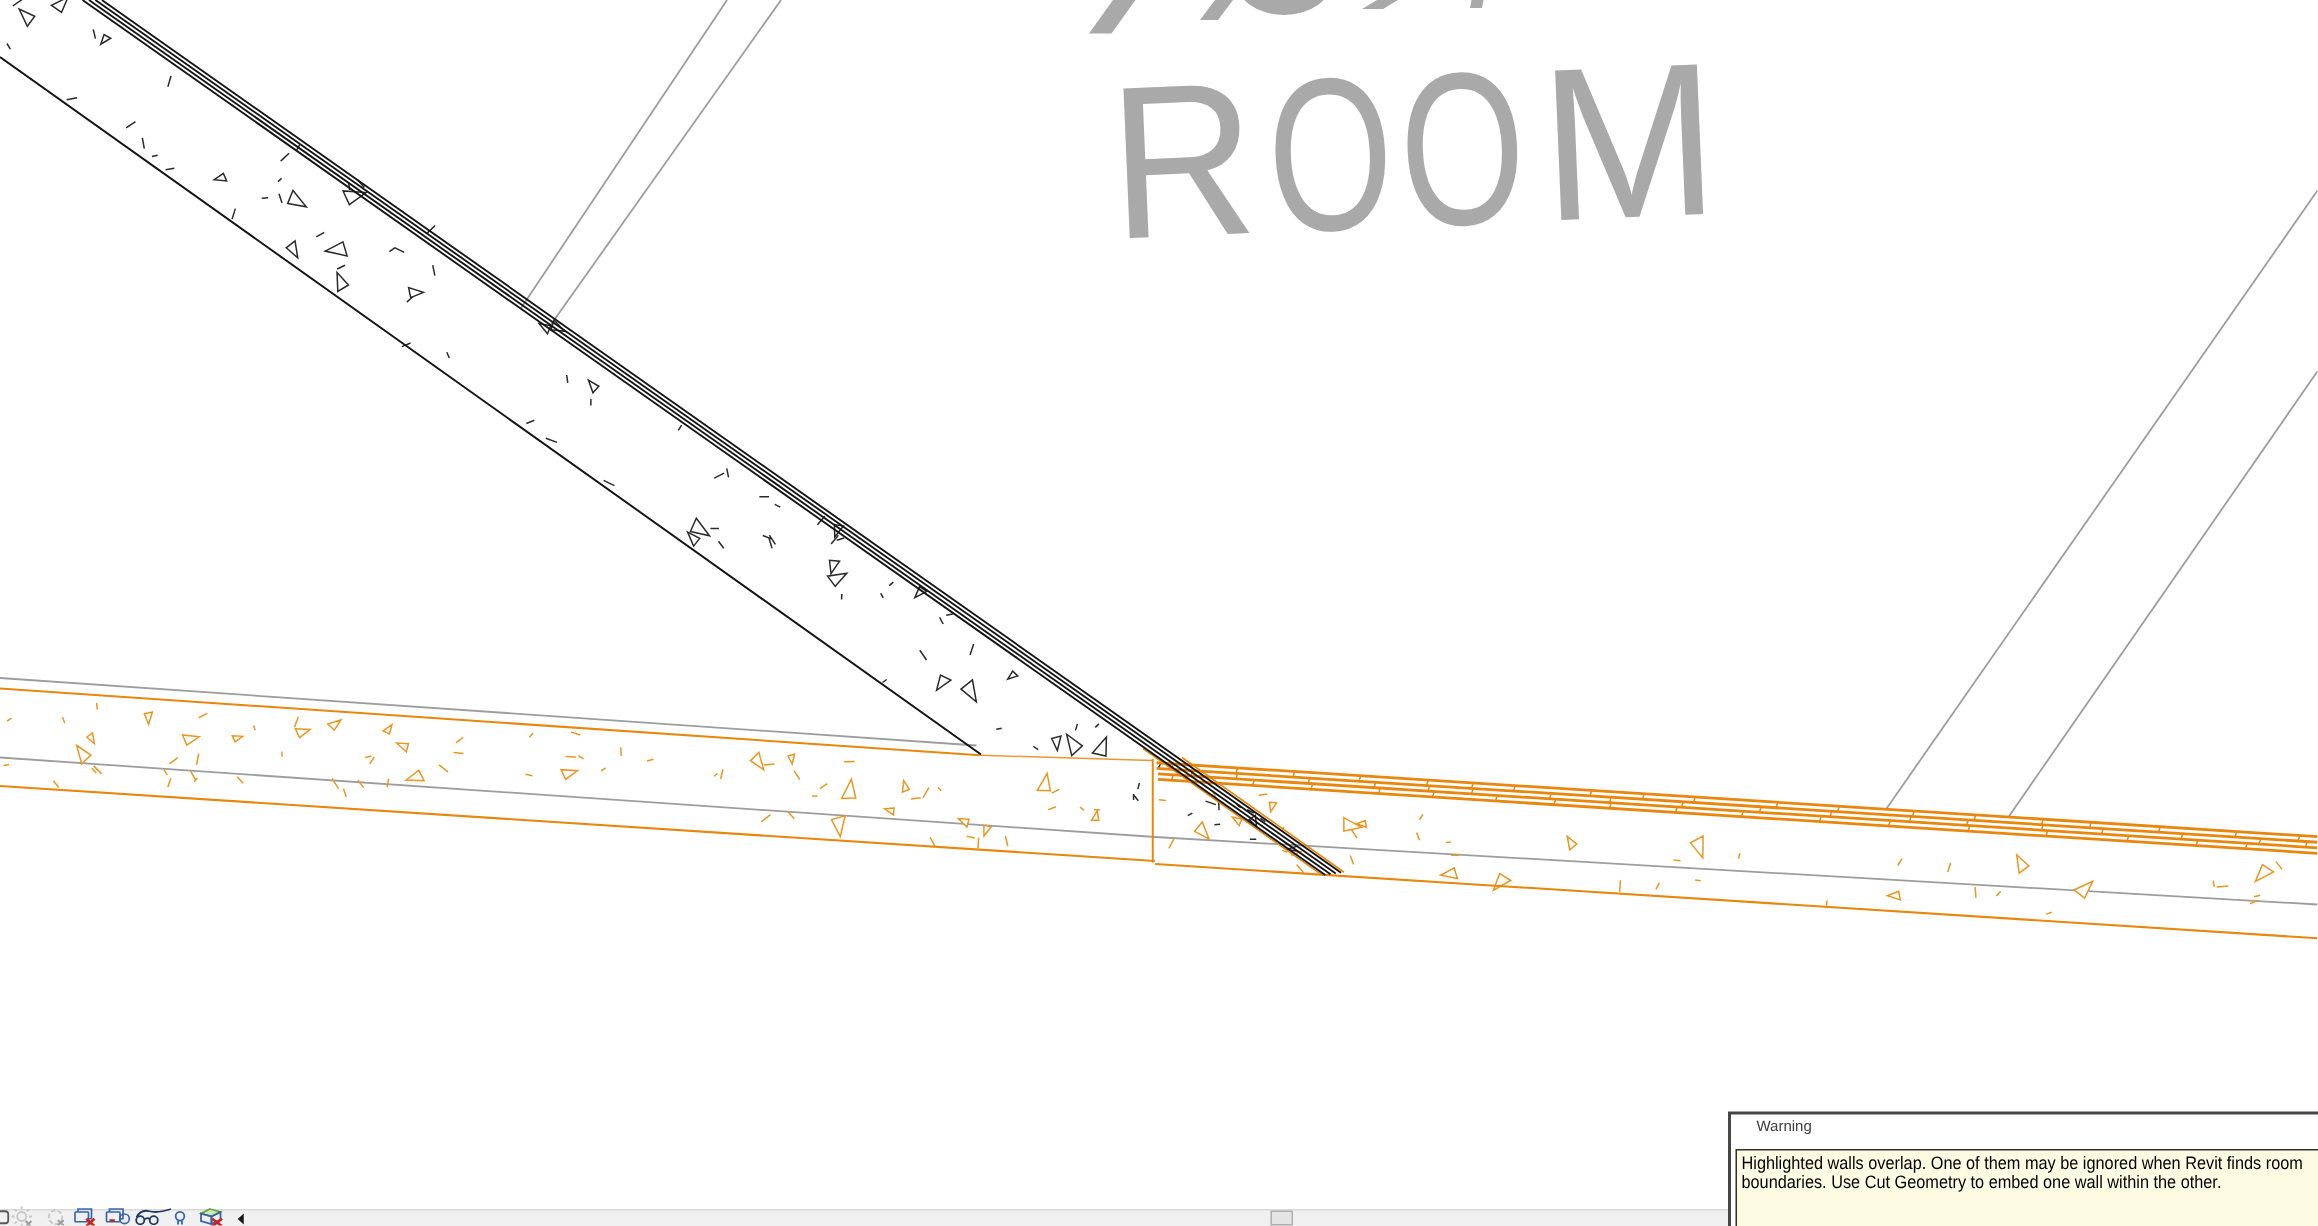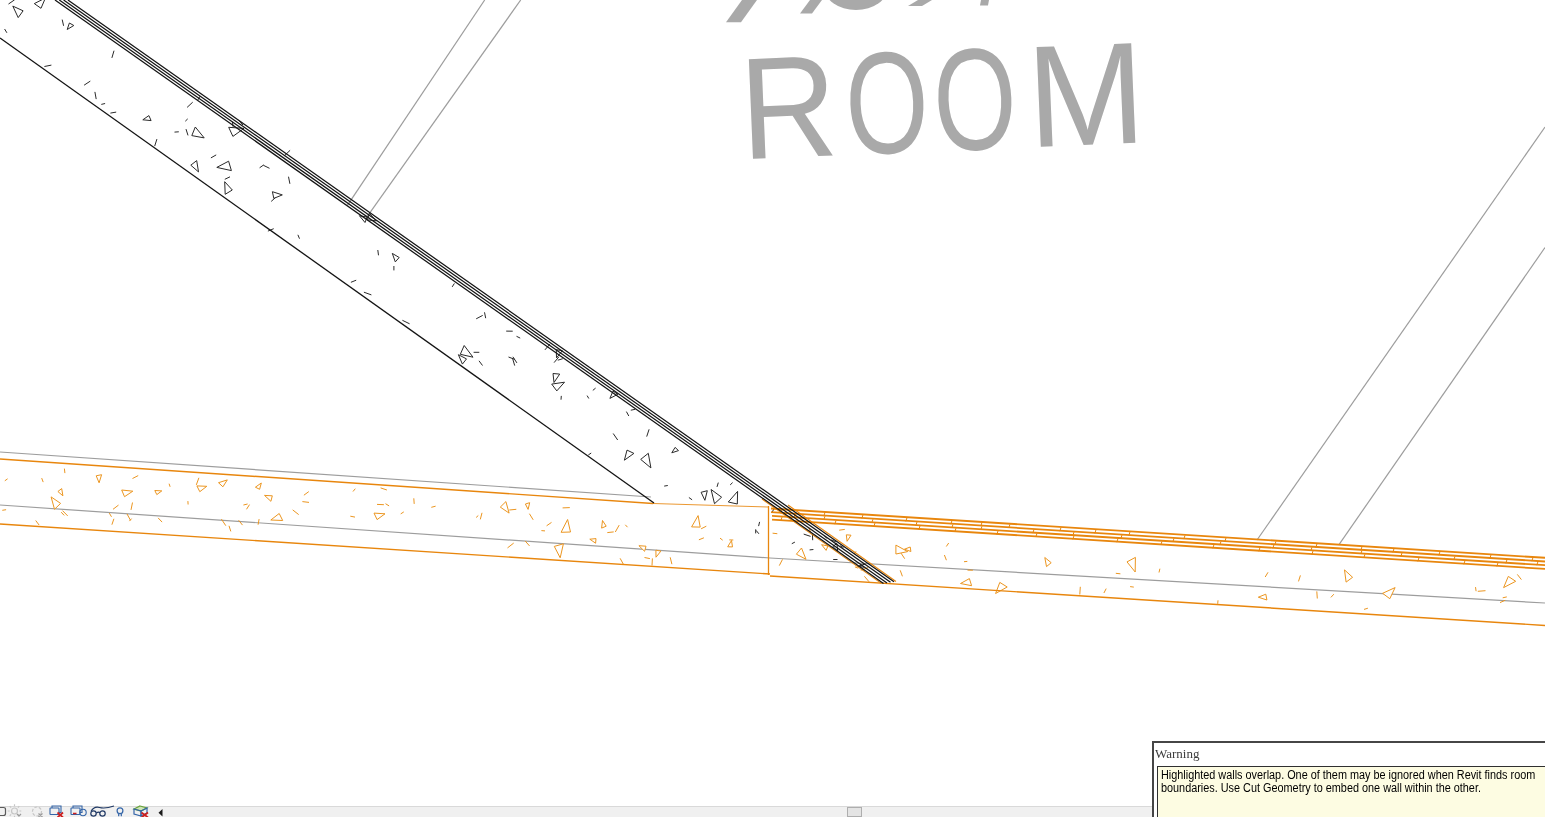--- a/index.html
+++ b/index.html
@@ -1,20 +1,20 @@
 <!DOCTYPE html>
 <html><head>
 <meta charset="utf-8">
 <style>
   html,body{margin:0;padding:0;width:1545px;height:817px;overflow:hidden;background:#fff;
     font-family:"Liberation Sans", sans-serif;}
   #view{position:absolute;left:0;top:0;width:1545px;height:817px;}
   #statusbar{position:absolute;left:0;top:806px;width:1152px;height:11px;background:#f0f0f0;border-top:1px solid #d9d9d9;}
   #dlg{position:absolute;left:1152px;top:741px;width:400px;height:80px;background:#fff;border:2px solid #464646;}
-  #dlgtitle{position:absolute;left:1px;top:3px;font-size:13px;color:#3c3c3c;font-family:Liberation Serif, serif;}
+  #dlgtitle{position:absolute;left:17px;top:3px;font-size:10px;color:#3c3c3c;}
   #dlgyellow{position:absolute;left:3px;top:23px;width:392px;height:58px;background:#fdfce2;border:1px solid #303030;}
   #dlgtext{position:absolute;left:3px;top:2px;font-size:12px;color:#000;line-height:13.4px;white-space:nowrap;transform:scaleX(0.905);transform-origin:left top;}
 </style>
 </head>
 <body>
 
 <svg id="view" width="1545" height="817" viewBox="0 0 1545 817" xmlns="http://www.w3.org/2000/svg">
 
   <g fill="#a9a9a9">
     <polygon points="726,22.3 741,22.3 757,0 742,0"></polygon>

